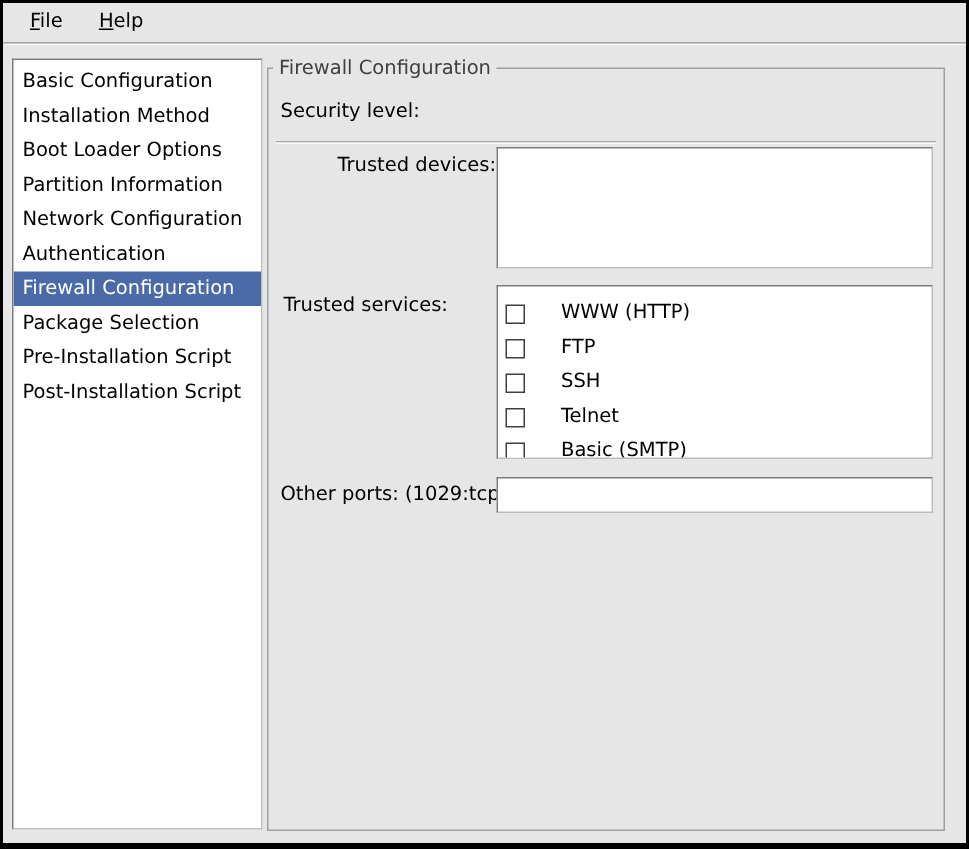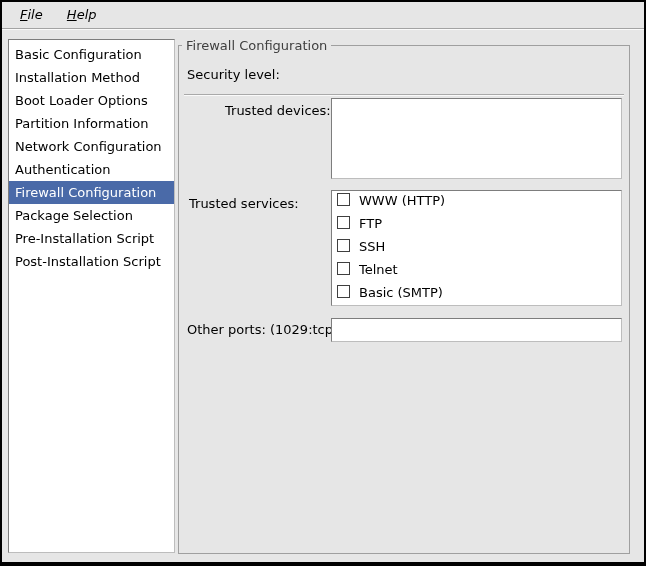--- a/index.html
+++ b/index.html
@@ -20,21 +20,20 @@
     position: absolute; left: 0; top: 0; right: 0; height: 27px;
     border-bottom: 1px solid #a3a3a3;
     box-shadow: 0 1px 0 #fafafa;
     padding-left: 8px;
   }
   .menu-item {
     display: inline-block;
     padding: 5px 10px 0 10px;
     height: 36px;
     cursor: default;
-    font-style: italic;
   }
   .menu-item .mn { text-decoration: underline; }
   
   .sidebar {
     position: absolute; left: 6px; top: 37px; width: 167px; height: 514px;
     background: #fff;
     border: 1px solid;
     border-color: #7d7d7d #bdbdbd #bdbdbd #7d7d7d;
     padding-top: 3px;
     overflow: hidden;
@@ -113,22 +112,23 @@
   .services-box {
     position: absolute; left: 152px; top: 144px; width: 291px; height: 116px;
     background: #fff;
     border: 1px solid;
     border-color: #7d7d7d #bdbdbd #bdbdbd #7d7d7d;
     padding-top: 2px;
     overflow: hidden;
   }
   .service-row {
     height: 23px;
-    display: flex; align-items: flex-start;
+    display: flex; align-items: flex-end;
     padding-left: 5px;
+    gap: 15px;
   }
   .checkbox {
     width: 13px; height: 13px;
     background: #fff;
     border: 1px solid #3f3f3f;
     flex: 0 0 auto;
   }
   .service-label { margin-left: 9px; white-space: nowrap; }
   
   .lbl-ports { left: 8px; top: 272px; line-height: 24px; }

